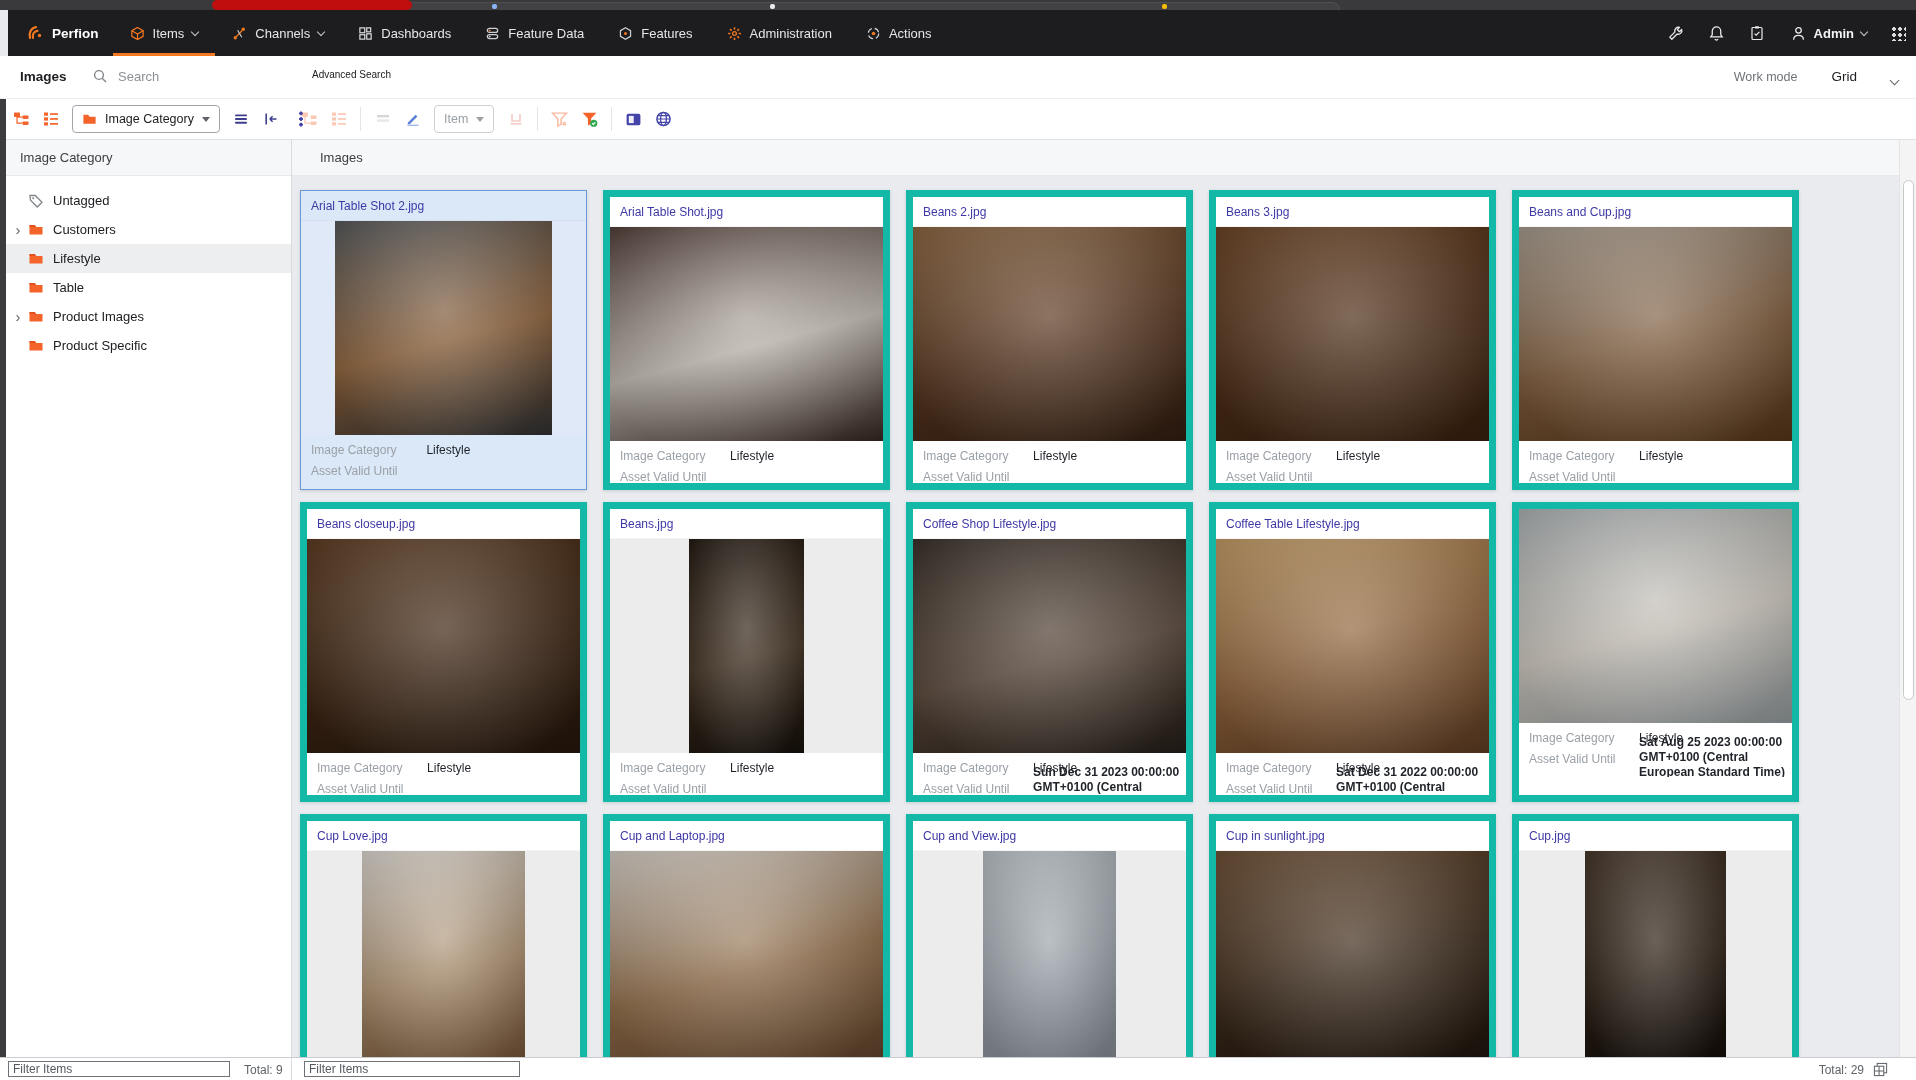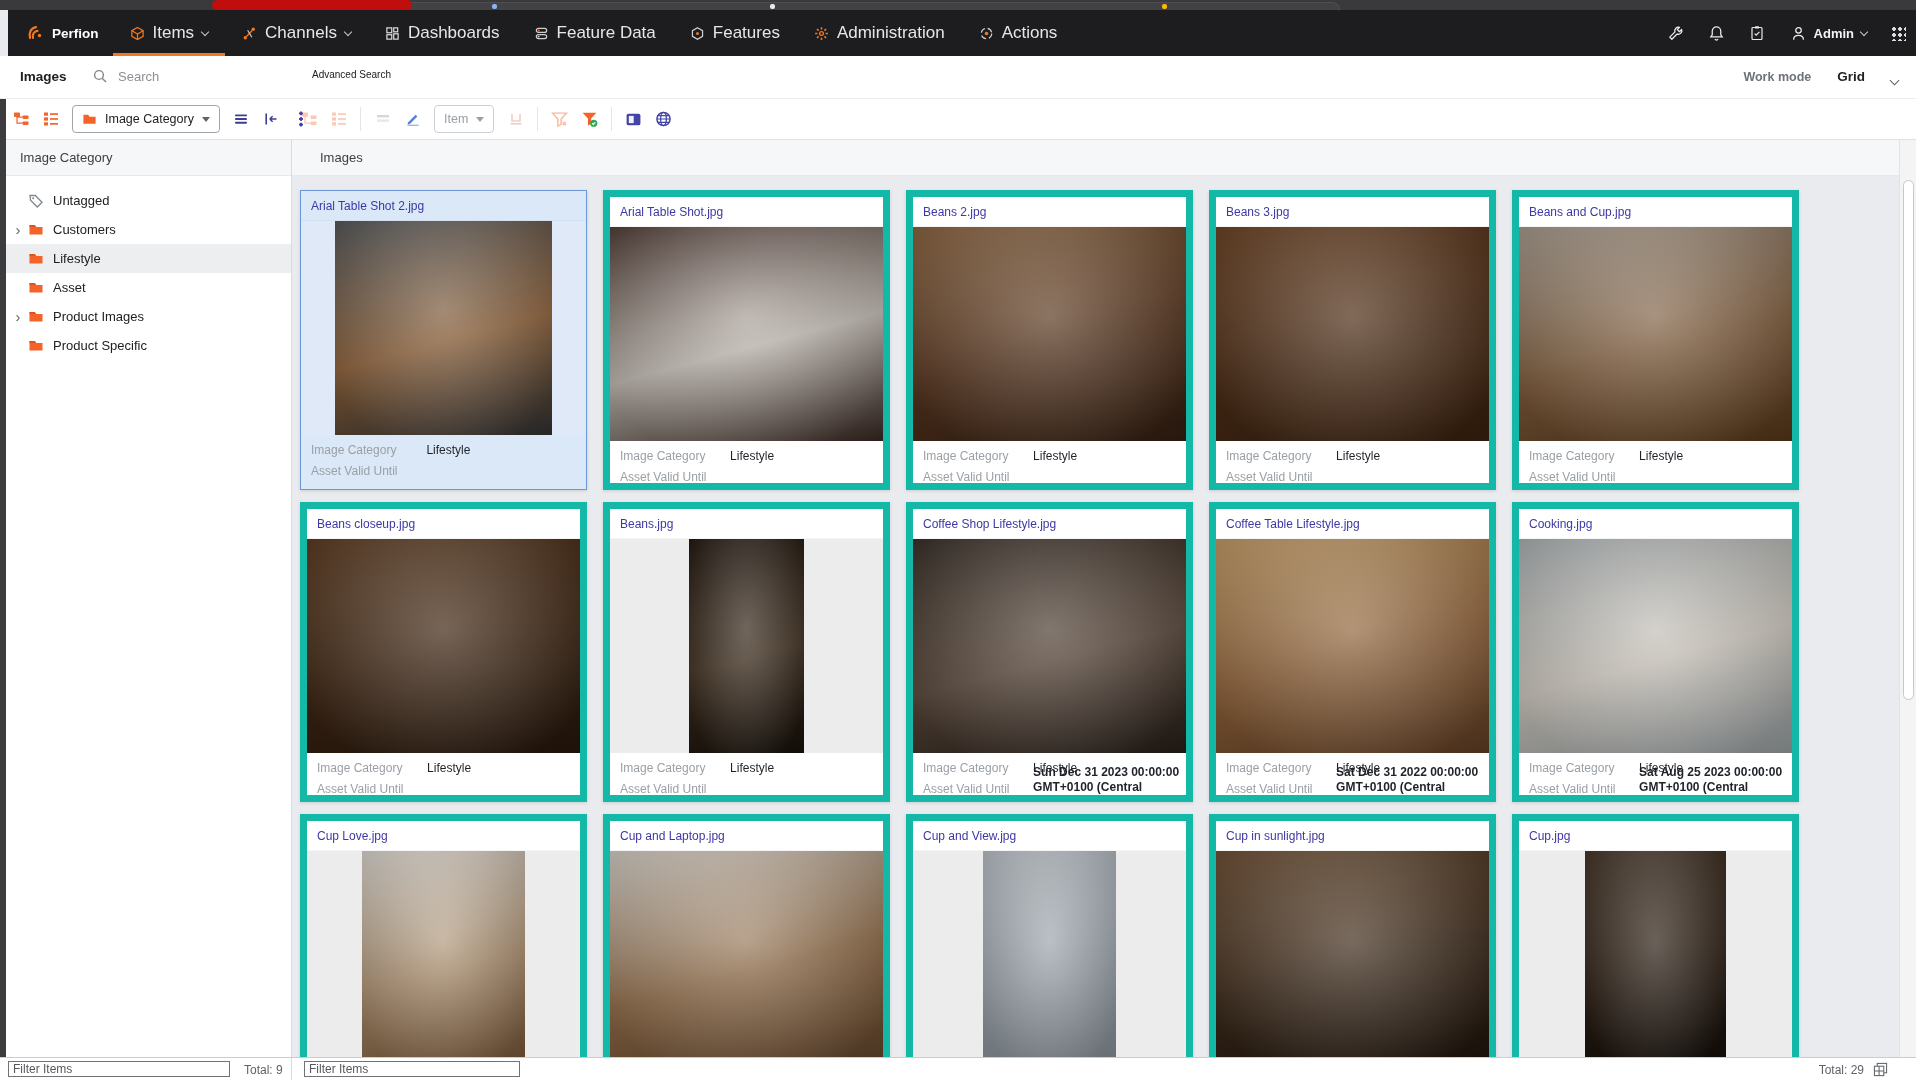--- a/index.html
+++ b/index.html
@@ -13,39 +13,39 @@
   .tab-pill { position:absolute; left:212px; top:0; width:200px; height:10px; border-radius:6px; background:#c00d0d; }
   .fav-dot { position:absolute; top:4px; width:5px; height:5px; border-radius:2px; background:#8ab4f8; }
 
   
   .topnav { position:absolute; left:8px; top:10px; width:1916px; height:46px; background:#1d1d1f;
     display:flex; align-items:center; color:#e8eaed; }
   .brand { display:flex; align-items:center; gap:8px; padding-left:18px; }
   .brand-label { font-size:13.5px; font-weight:bold; color:#fff; }
   .nav-items { display:flex; align-items:center; margin-left:14px; height:46px; }
   .nav-item { display:flex; align-items:center; gap:8px; padding:12px 17px; height:46px;
-    font-size:17px; color:#e4e6e9; cursor:pointer; }
+    font-size:13px; color:#e4e6e9; cursor:pointer; }
   .nav-item.active { box-shadow: inset 0 -3px 0 #f4781f; }
   .nav-right { margin-left:auto; display:flex; align-items:center; gap:24px; padding-right:18px; }
   .nav-user { display:flex; align-items:center; gap:7px; font-size:13px; font-weight:bold; color:#f1f3f4; }
   .chev { width:6px; height:6px; border-right:1.6px solid #c8cace; border-bottom:1.6px solid #c8cace;
     transform:rotate(45deg); margin-top:-3px; }
   .apps-grid { width:15px; height:15px;
     background:radial-gradient(circle, #dadce0 1.6px, transparent 1.8px) 0 0/ 6px 6px; }
 
   
   .subheader { position:absolute; left:0; top:56px; width:1916px; height:43px; background:#fff;
     border-bottom:1px solid #ececee; }
   .page-title { position:absolute; left:20px; top:13px; font-size:13.5px; font-weight:bold; color:#202124; }
   .sub-search { position:absolute; left:92px; top:12px; display:flex; align-items:center; gap:10px; }
   .sub-search input { border:none; outline:none; font-size:13px; width:150px; color:#202124;
     font-family:"Liberation Sans",sans-serif; }
   .sub-search input::placeholder { color:#8b9096; }
   .adv-search { position:absolute; left:312px; top:13px; font-size:10px; color:#202124; cursor:pointer; }
-  .workmode { position:absolute; right:18px; top:13px; display:flex; align-items:flex-end; gap:26px;font-weight:bold; }
+  .workmode { position:absolute; right:18px; top:13px; display:flex; align-items:flex-end; gap:34px; }
   .workmode .wm-label { font-size:12.5px; color:#6e7378; }
   .workmode .wm-value { font-size:13.5px; color:#202124; }
   .chev-dark { width:7px; height:7px; border-right:1.6px solid #5f6368; border-bottom:1.6px solid #5f6368;
     transform:rotate(45deg); margin-top:-4px; }
 
   
   .toolbar { position:absolute; left:0; top:99px; width:1916px; height:41px; background:#fff;
     border-bottom:1px solid #dfe1e4; }
   .tb-group-a { position:absolute; left:12px; top:0; height:40px; display:flex; align-items:center; gap:13px; }
   .tb-group-b { position:absolute; left:300px; top:0; height:40px; display:flex; align-items:center; gap:13px; }
@@ -411,21 +411,21 @@
     <span class="tree-label">Lifestyle</span>
   </div>
       <div class="tree-item">
     <span class="tree-expander"></span>
     <span class="tree-icon">
           <svg width="16" height="16" viewBox="0 0 16 16">
             <path d="M1.5 3h5.2l1.5 2h6.3v7.5h-13z" fill="#f4632a"></path>
             <path d="M1.5 3h5.2l1.5 2h-6.7z" fill="#e0511c"></path>
           </svg>
         </span>
-    <span class="tree-label">Asset</span>
+    <span class="tree-label">Table</span>
   </div>
       <div class="tree-item">
     <span class="tree-expander">›</span>
     <span class="tree-icon">
           <svg width="16" height="16" viewBox="0 0 16 16">
             <path d="M1.5 3h5.2l1.5 2h6.3v7.5h-13z" fill="#f4632a"></path>
             <path d="M1.5 3h5.2l1.5 2h-6.7z" fill="#e0511c"></path>
           </svg>
         </span>
     <span class="tree-label">Product Images</span>
@@ -548,21 +548,20 @@
       <div class="card-thumb" style="width: 100%; background: linear-gradient(165deg, rgb(192, 154, 102) 0%, rgb(138, 95, 56) 55%, rgb(90, 58, 34) 100%);"></div>
     </div>
     <div class="card-meta">
       <span class="meta-label l1">Image Category</span>
       <span class="meta-value category">Lifestyle</span>
       <span class="meta-label l2">Asset Valid Until</span>
       <span class="meta-value date">Sat Dec 31 2022 00:00:00 GMT+0100 (Central European Standard Time)</span>
     </div>
   </div>
       <div class="card">
-    <div class="card-title">Cooking.jpg</div>
     <div class="card-thumb-area">
       <div class="card-thumb" style="width: 100%; background: linear-gradient(165deg, rgb(170, 176, 178) 0%, rgb(201, 195, 186) 55%, rgb(141, 148, 151) 100%);"></div>
     </div>
     <div class="card-meta">
       <span class="meta-label l1">Image Category</span>
       <span class="meta-value category">Lifestyle</span>
       <span class="meta-label l2">Asset Valid Until</span>
       <span class="meta-value date">Sat Aug 25 2023 00:00:00 GMT+0100 (Central European Standard Time)</span>
     </div>
   </div>

